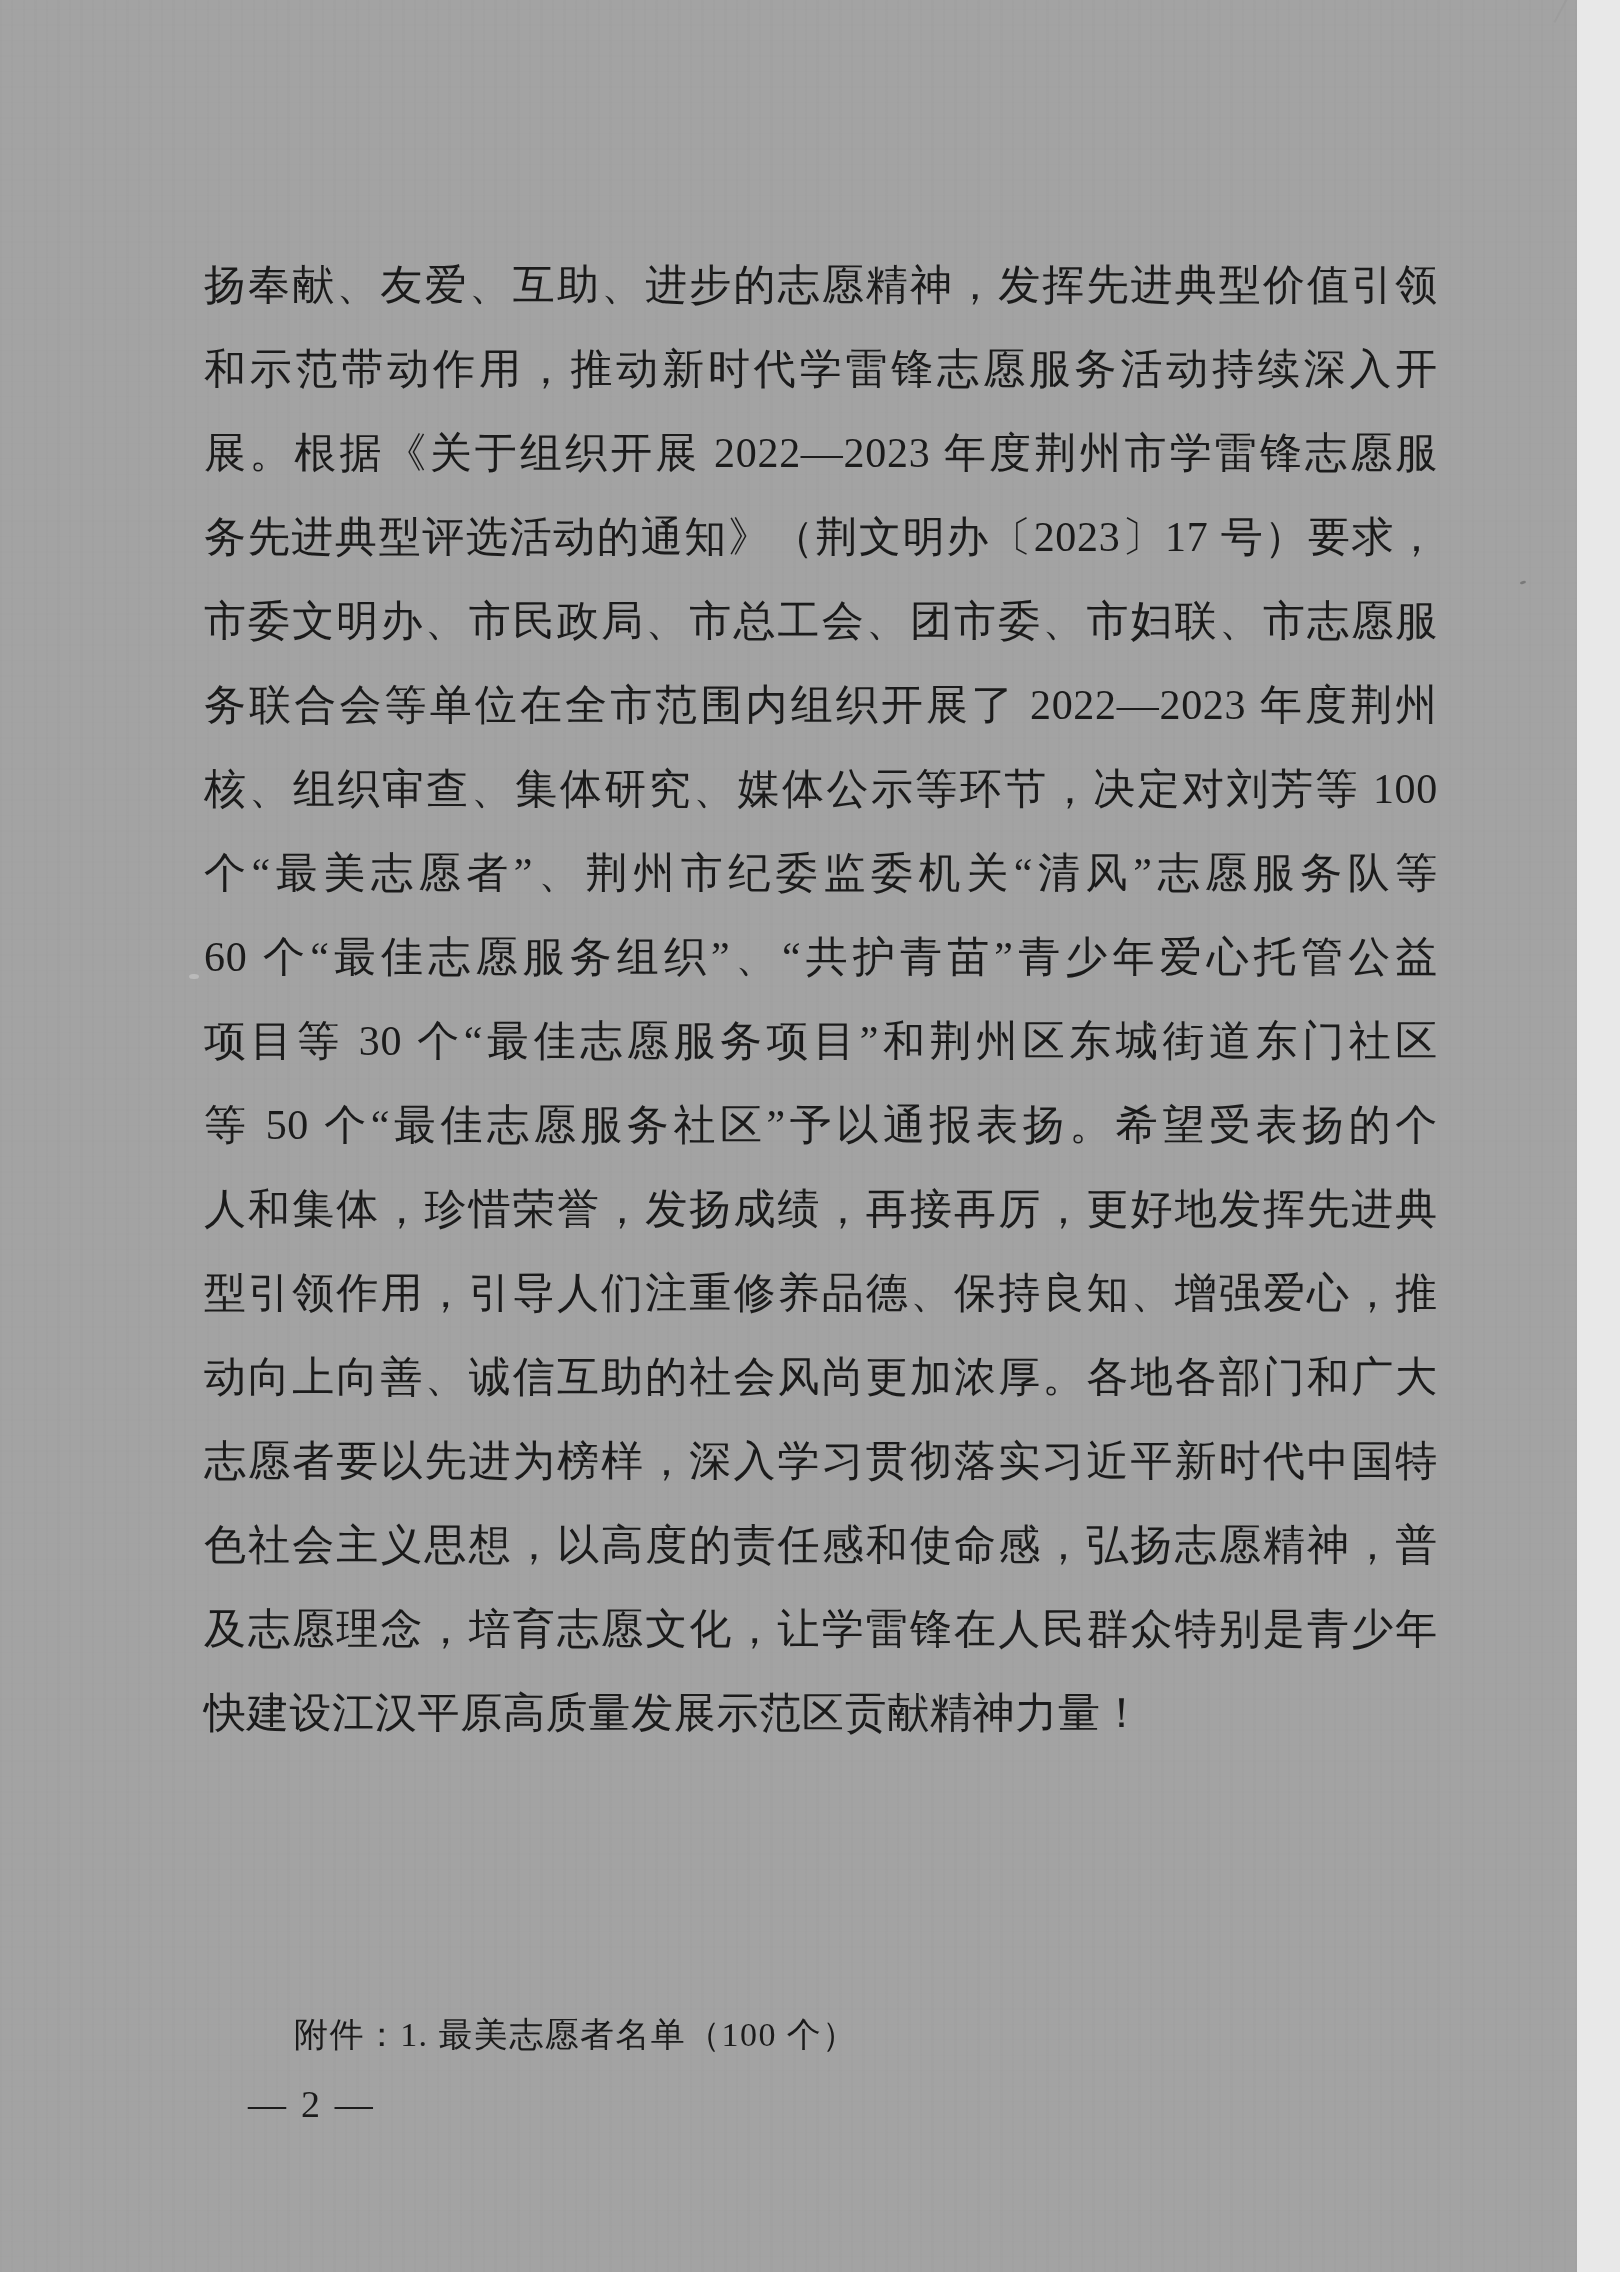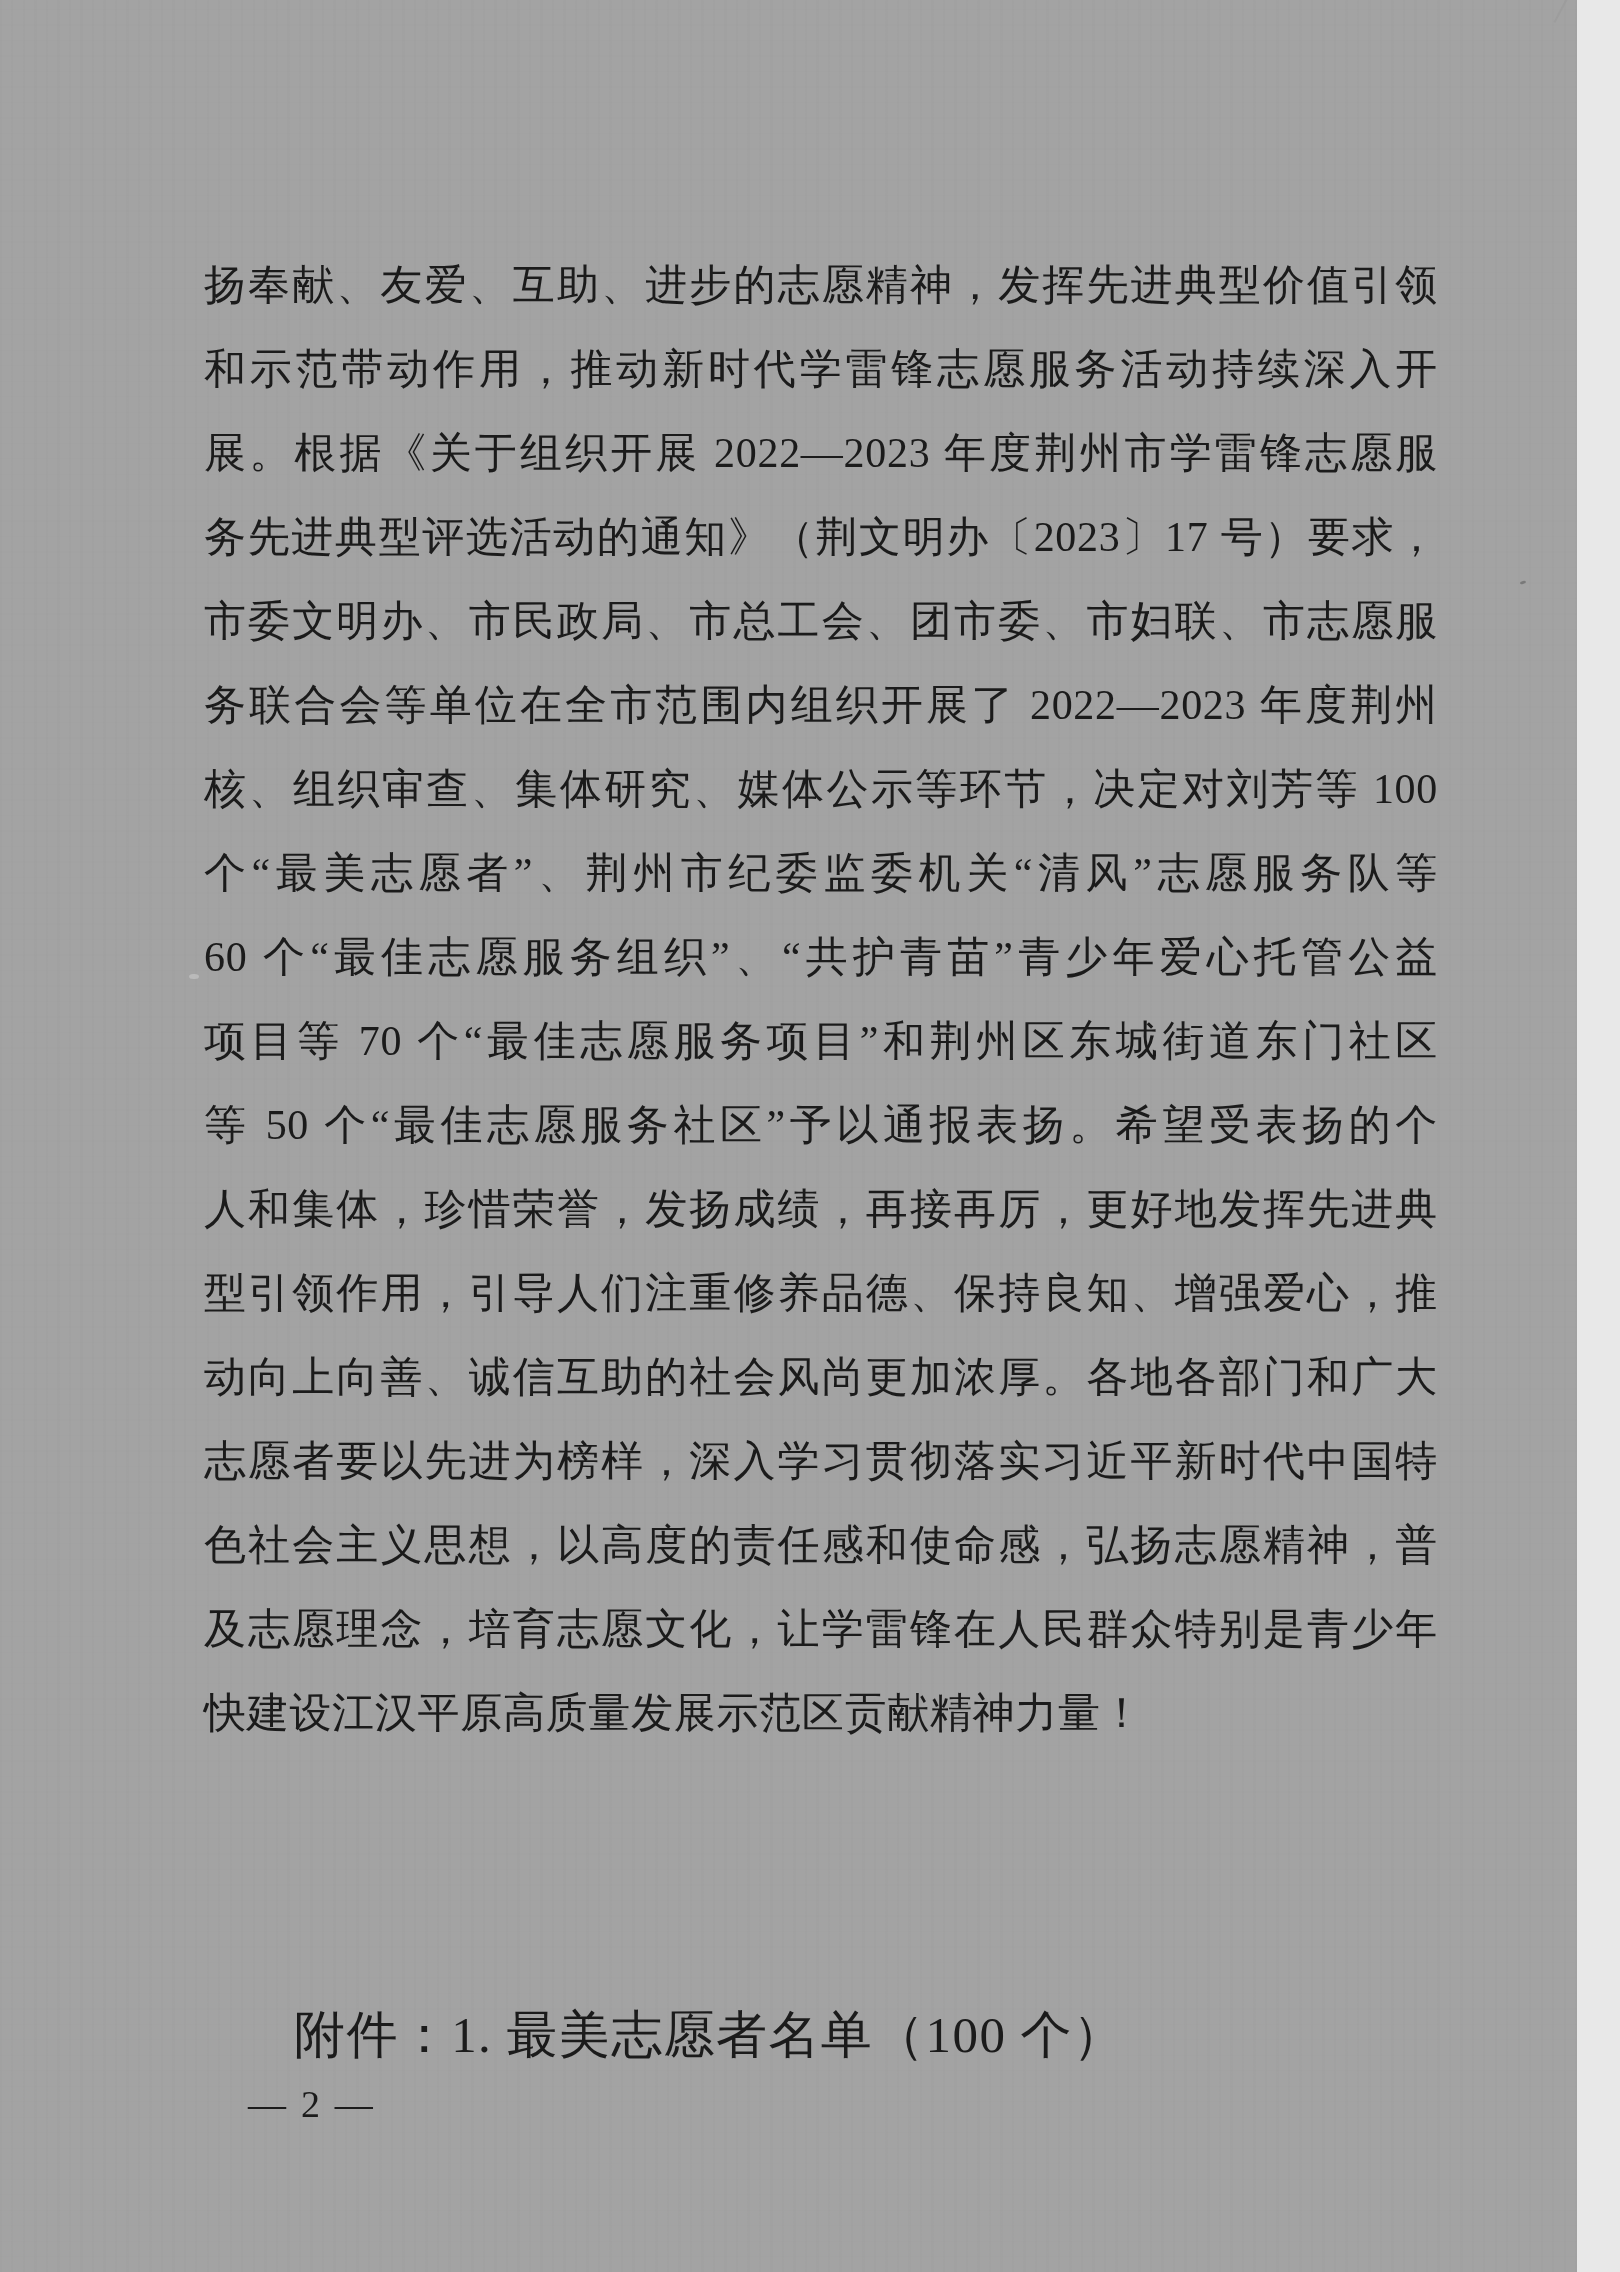--- a/index.html
+++ b/index.html
@@ -41,21 +41,21 @@
     text-justify: inter-character;
     white-space: normal;
   }
   .line.last {
     text-align-last: left;
   }
   .attachment {
     position: absolute;
     left: 294px;
     top: 1993px;
-    font-size: 51px;
+    font-size: 34px;
     line-height: 84px;
     letter-spacing: 1.4px;
     white-space: nowrap;
   }
   .page-num {
     position: absolute;
     left: 248px;
     top: 2081px;
     font-size: 38px;
     line-height: 47px;
@@ -105,21 +105,21 @@
   <div class="body-text">
     <div class="line">扬奉献、友爱、互助、进步的志愿精神，发挥先进典型价值引领</div>
     <div class="line">和示范带动作用，推动新时代学雷锋志愿服务活动持续深入开</div>
     <div class="line">展。根据《关于组织开展 2022—2023 年度荆州市学雷锋志愿服</div>
     <div class="line">务先进典型评选活动的通知》（荆文明办〔2023〕17 号）要求，</div>
     <div class="line">市委文明办、市民政局、市总工会、团市委、市妇联、市志愿服</div>
     <div class="line">务联合会等单位在全市范围内组织开展了 2022—2023 年度荆州</div>
     <div class="line">核、组织审查、集体研究、媒体公示等环节，决定对刘芳等 100</div>
     <div class="line">个“最美志愿者”、荆州市纪委监委机关“清风”志愿服务队等</div>
     <div class="line">60 个“最佳志愿服务组织”、“共护青苗”青少年爱心托管公益</div>
-    <div class="line">项目等 70 个“最佳志愿服务项目”和荆州区东城街道东门社区</div>
+    <div class="line">项目等 30 个“最佳志愿服务项目”和荆州区东城街道东门社区</div>
     <div class="line">等 50 个“最佳志愿服务社区”予以通报表扬。希望受表扬的个</div>
     <div class="line">人和集体，珍惜荣誉，发扬成绩，再接再厉，更好地发挥先进典</div>
     <div class="line">型引领作用，引导人们注重修养品德、保持良知、增强爱心，推</div>
     <div class="line">动向上向善、诚信互助的社会风尚更加浓厚。各地各部门和广大</div>
     <div class="line">志愿者要以先进为榜样，深入学习贯彻落实习近平新时代中国特</div>
     <div class="line">色社会主义思想，以高度的责任感和使命感，弘扬志愿精神，普</div>
     <div class="line">及志愿理念，培育志愿文化，让学雷锋在人民群众特别是青少年</div>
     <div class="line last">快建设江汉平原高质量发展示范区贡献精神力量！</div>
   </div>
 

